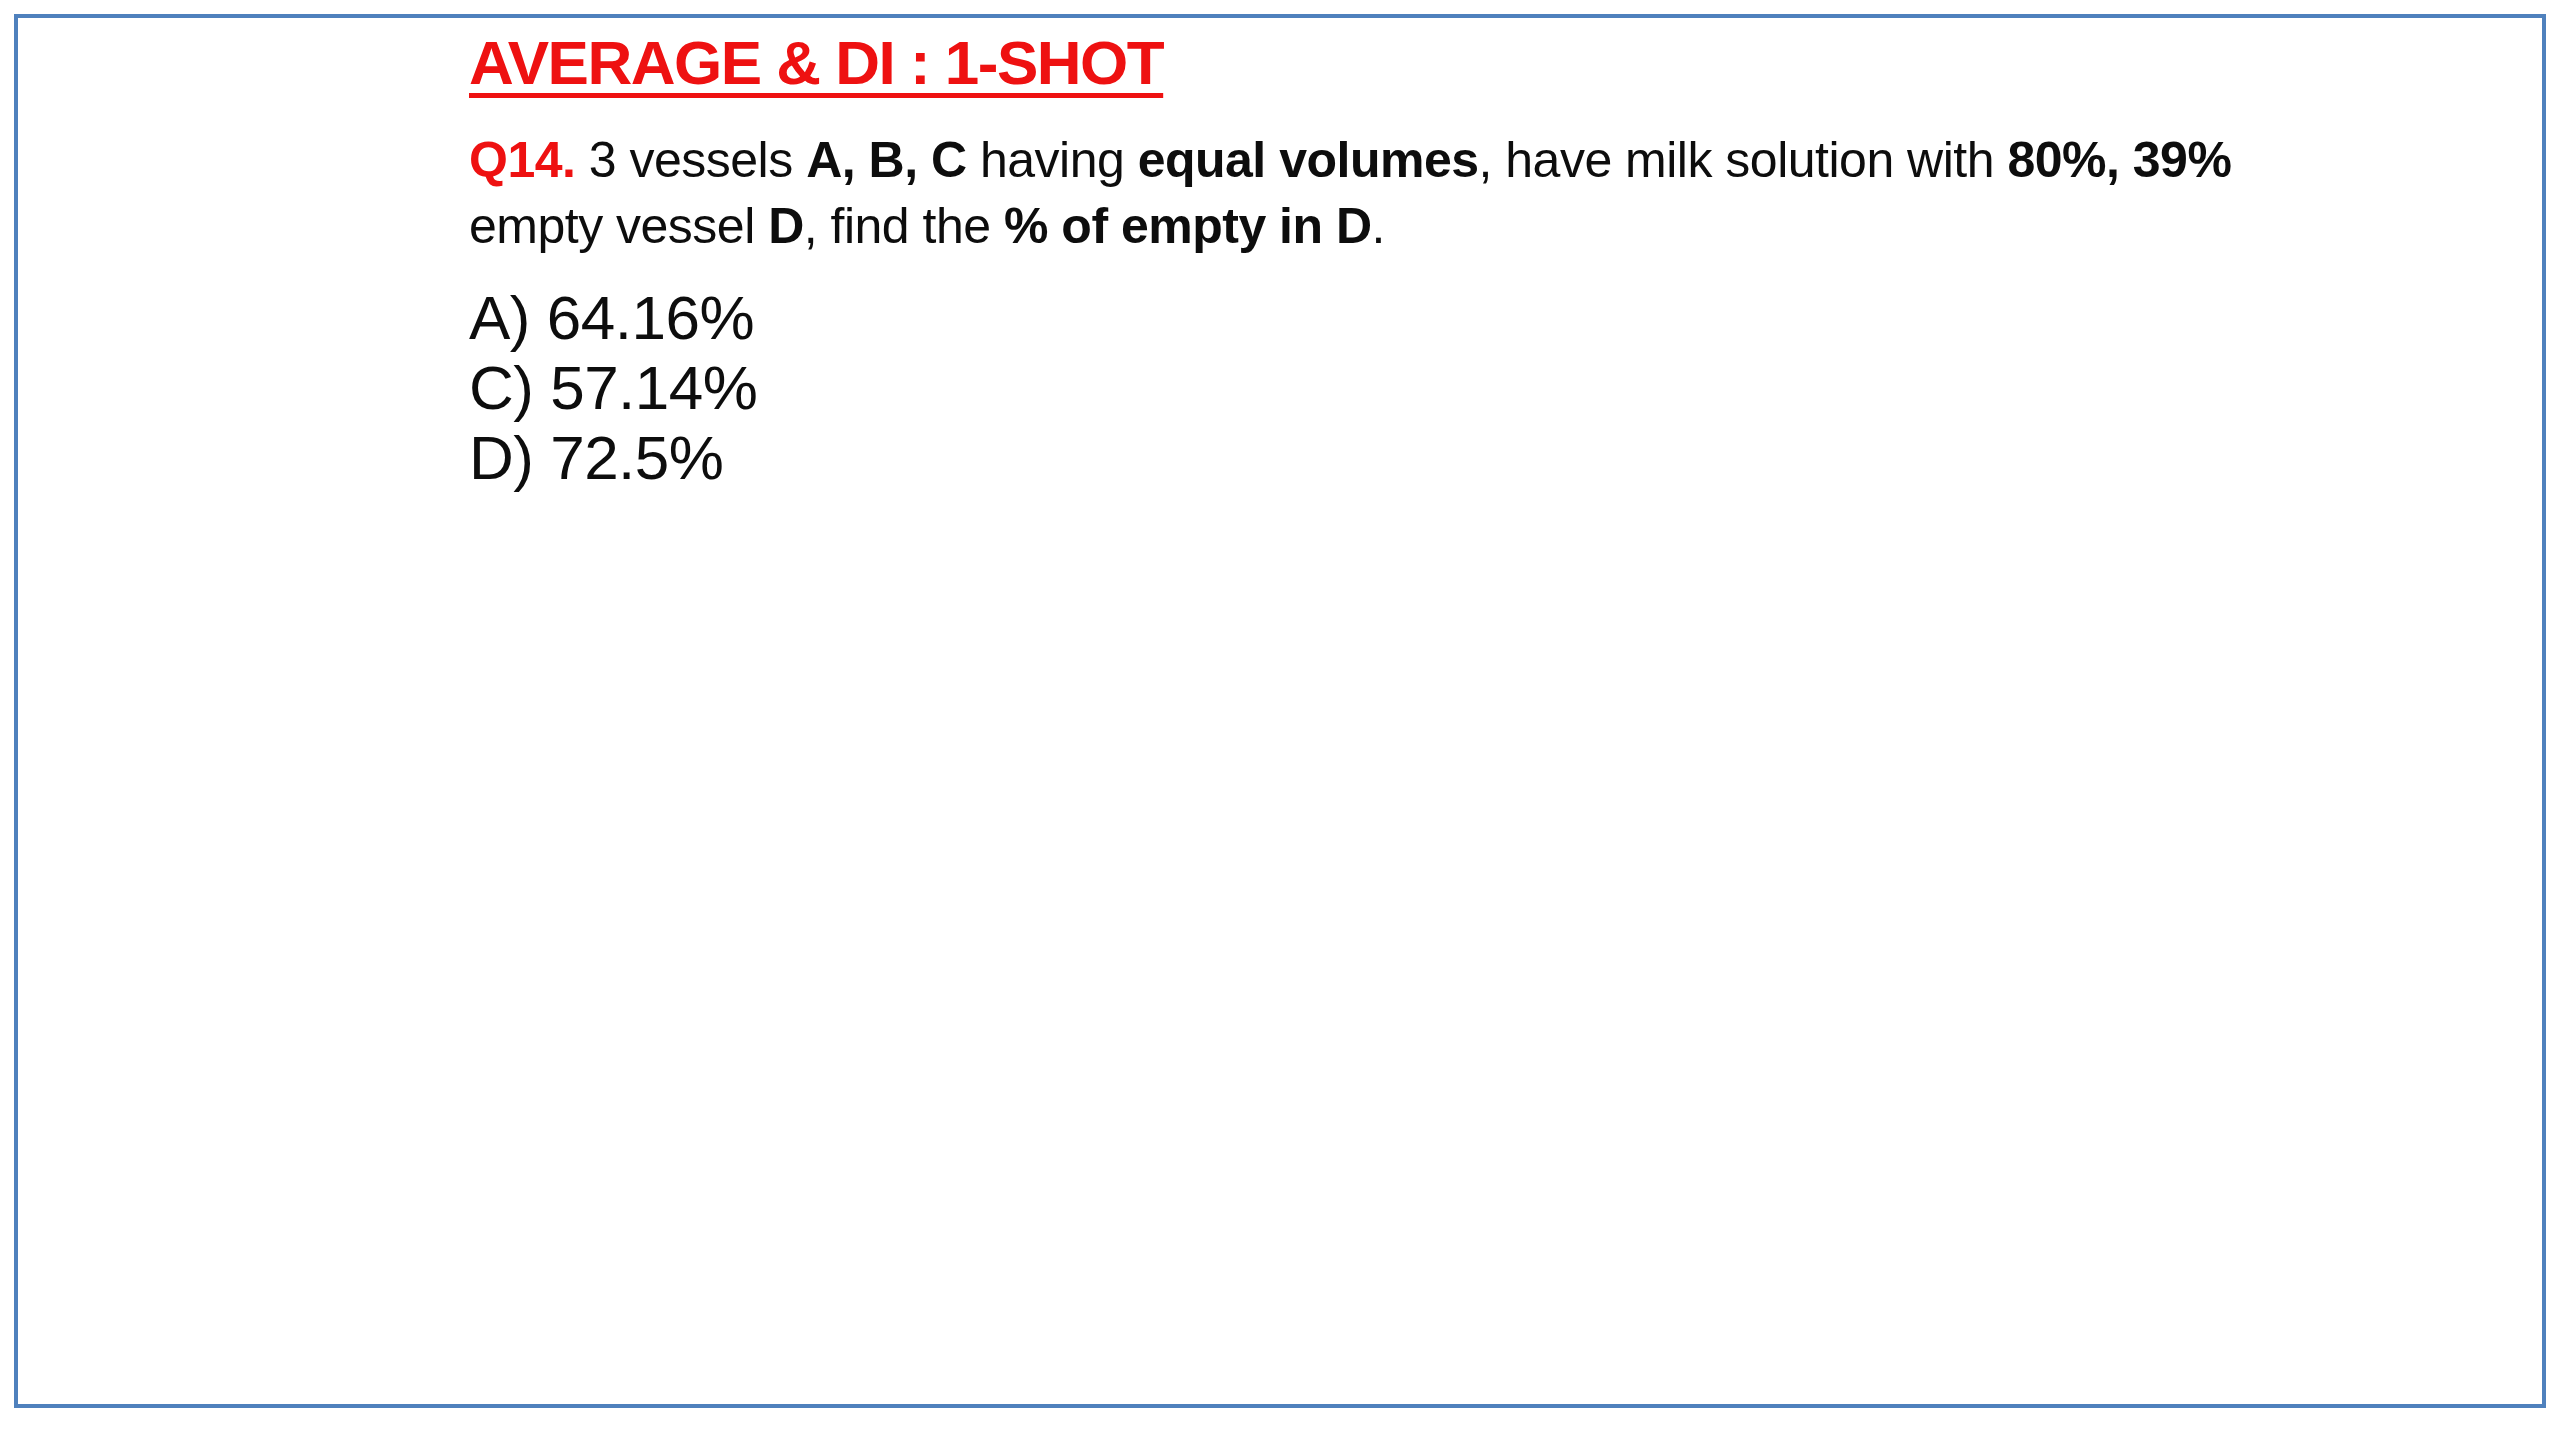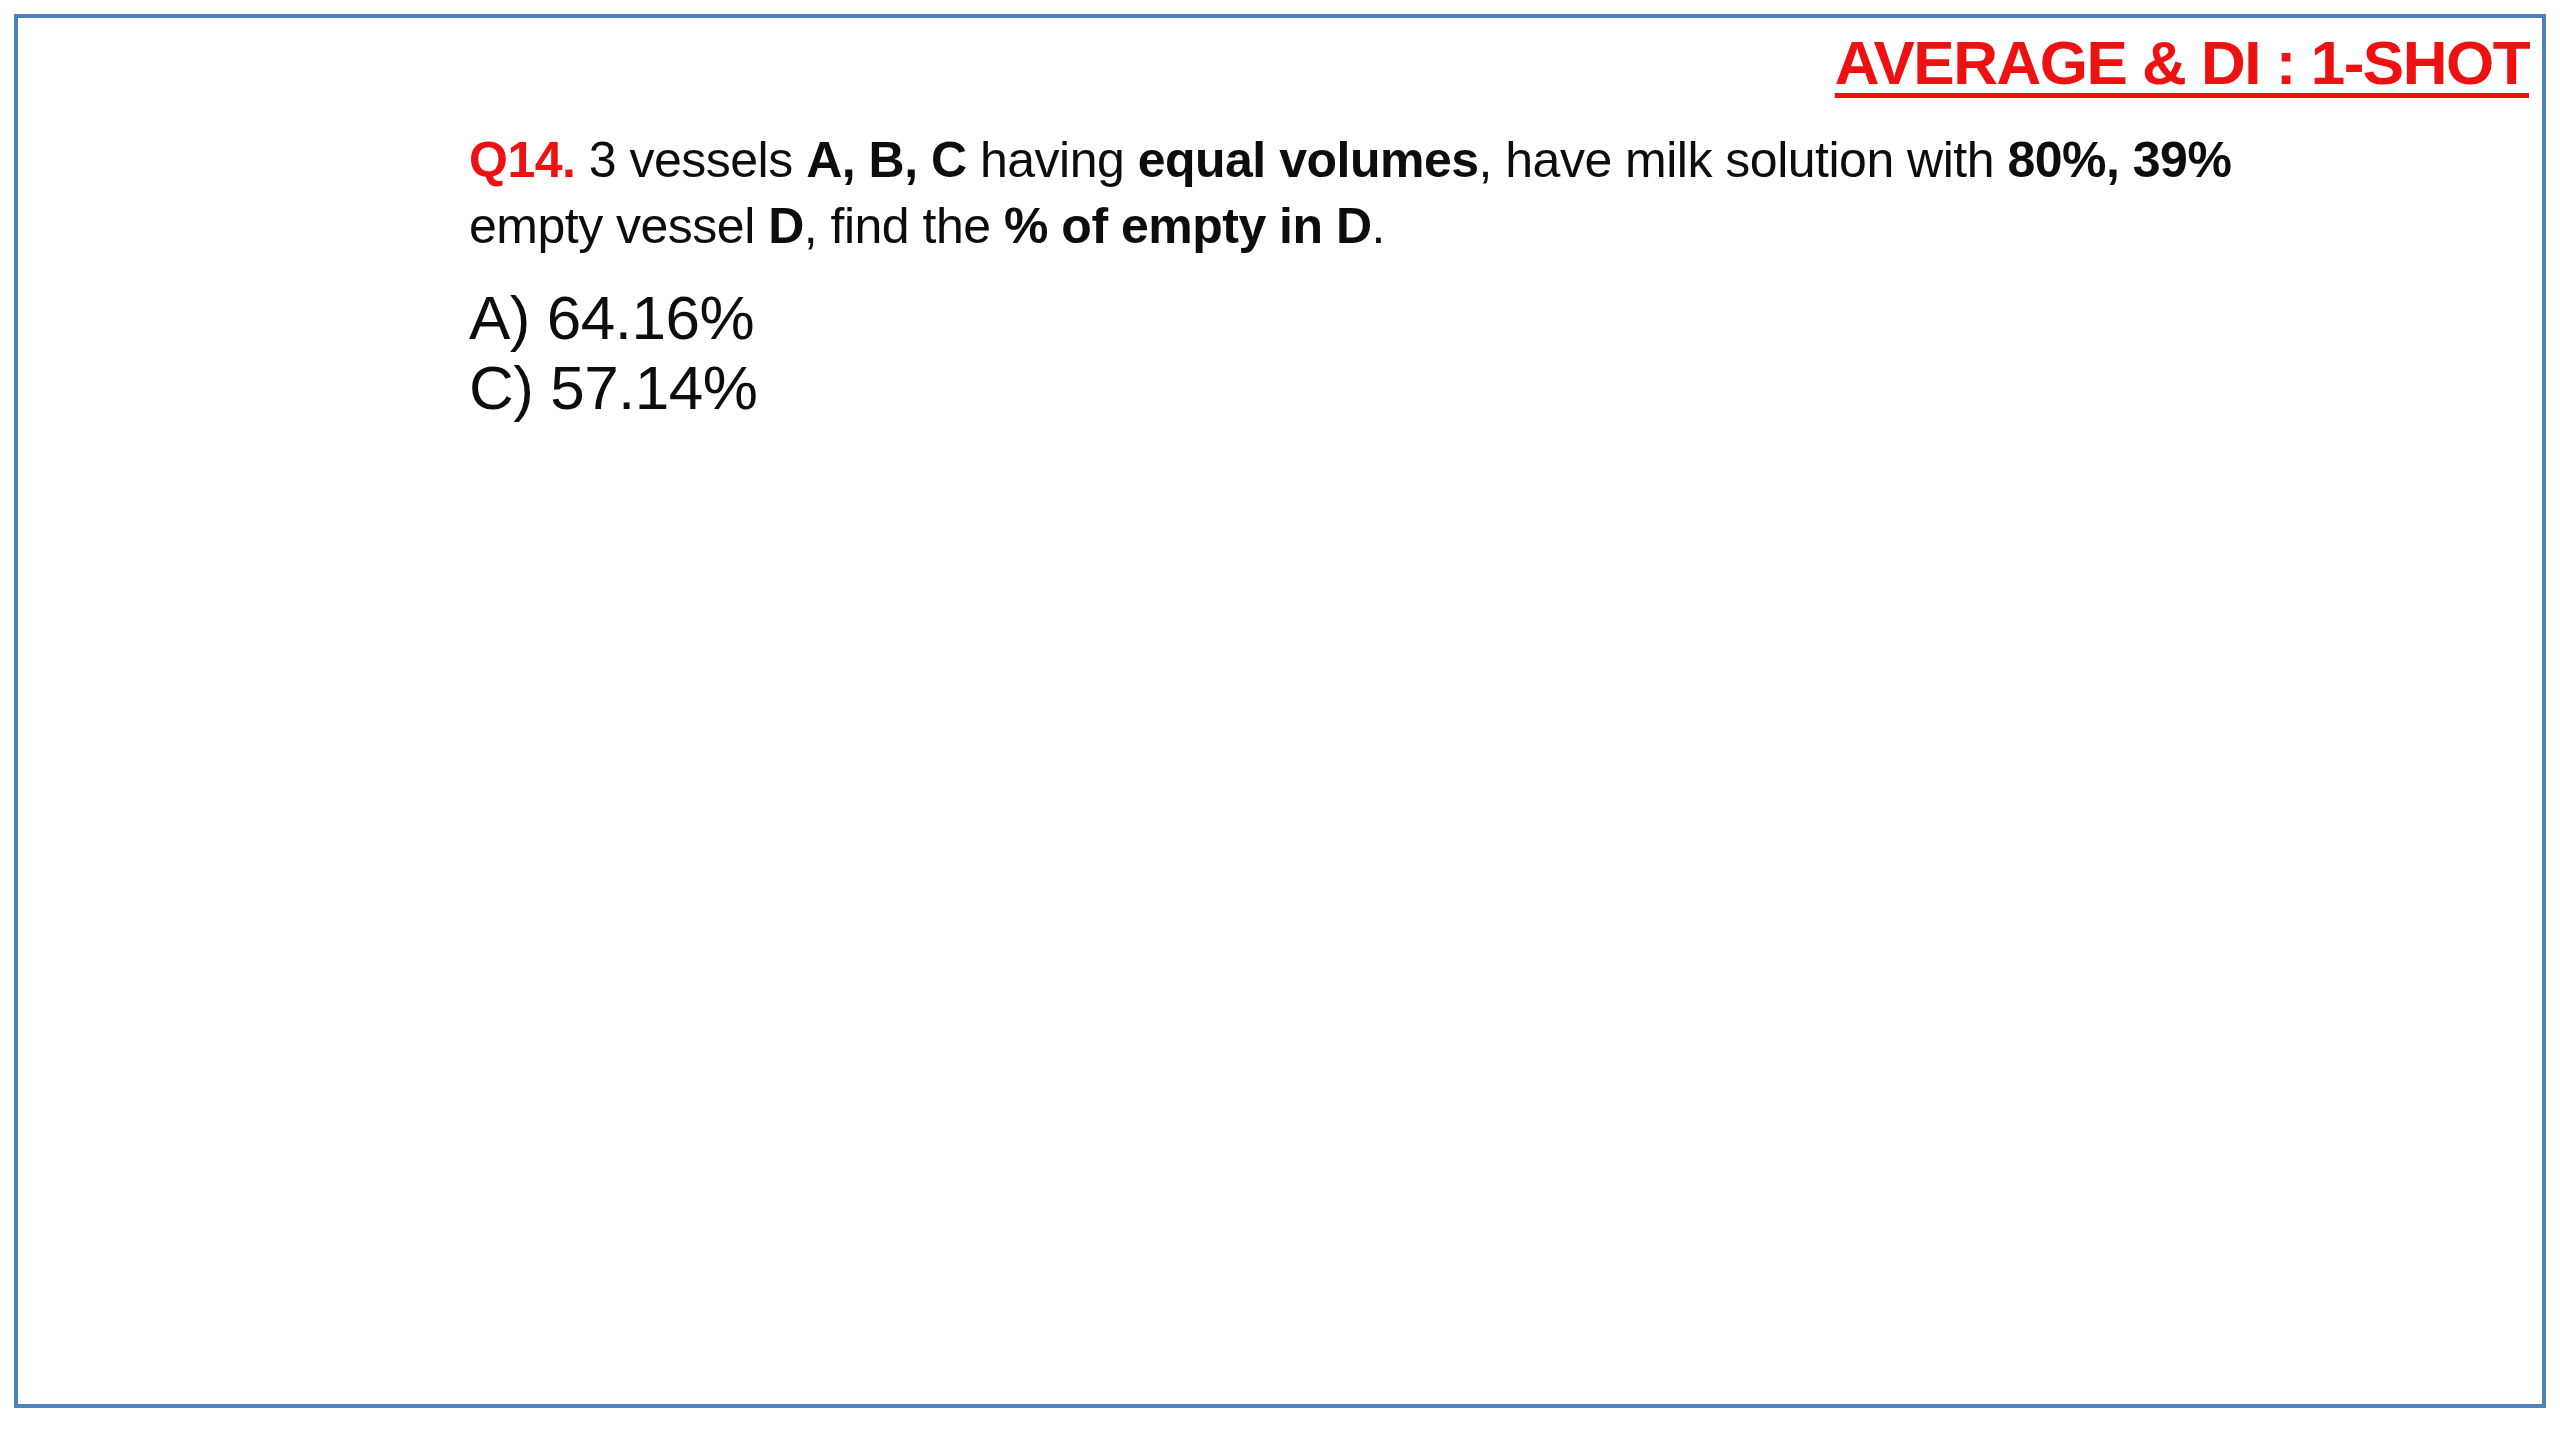--- a/index.html
+++ b/index.html
@@ -27,21 +27,21 @@
     background:#ffffff;
   }
   .content{
     position:absolute;
     left:451px;
     top:0;
     width:2060px;
   }
   .title{
     margin:10px 0 0 0;
-    text-align:right;
+    text-align:left;
     font-size:62px;
     line-height:1.12;
     font-weight:bold;
     letter-spacing:-1.5px;
     color:var(--red);
     text-decoration:underline;
     text-decoration-thickness:5px;
     text-underline-offset:9px;
   }
   .question{
@@ -76,16 +76,17 @@
     <h1 class="title">AVERAGE &amp; DI : 1-SHOT</h1>
 
     <div class="question" id="question">
         <div class="q-line"><span class="seg-qnum">Q14. </span><span>3 vessels </span><span class="seg-b">A, B, C</span><span> having </span><span class="seg-b">equal volumes</span><span>, have milk solution with </span><span class="seg-b">80%, 39%</span></div>
         <div class="q-line"><span>empty vessel </span><span class="seg-b">D</span><span>, find the </span><span class="seg-b">% of empty in D</span><span>.</span></div>
       </div>
 
     <div class="options" id="options">
       <div class="option">A) 64.16%</div>
       <div class="option">C) 57.14%</div>
+      <div class="option">D) 72.5%</div>
     </div>
 
   </div>
 </div>
 
 </body></html>

